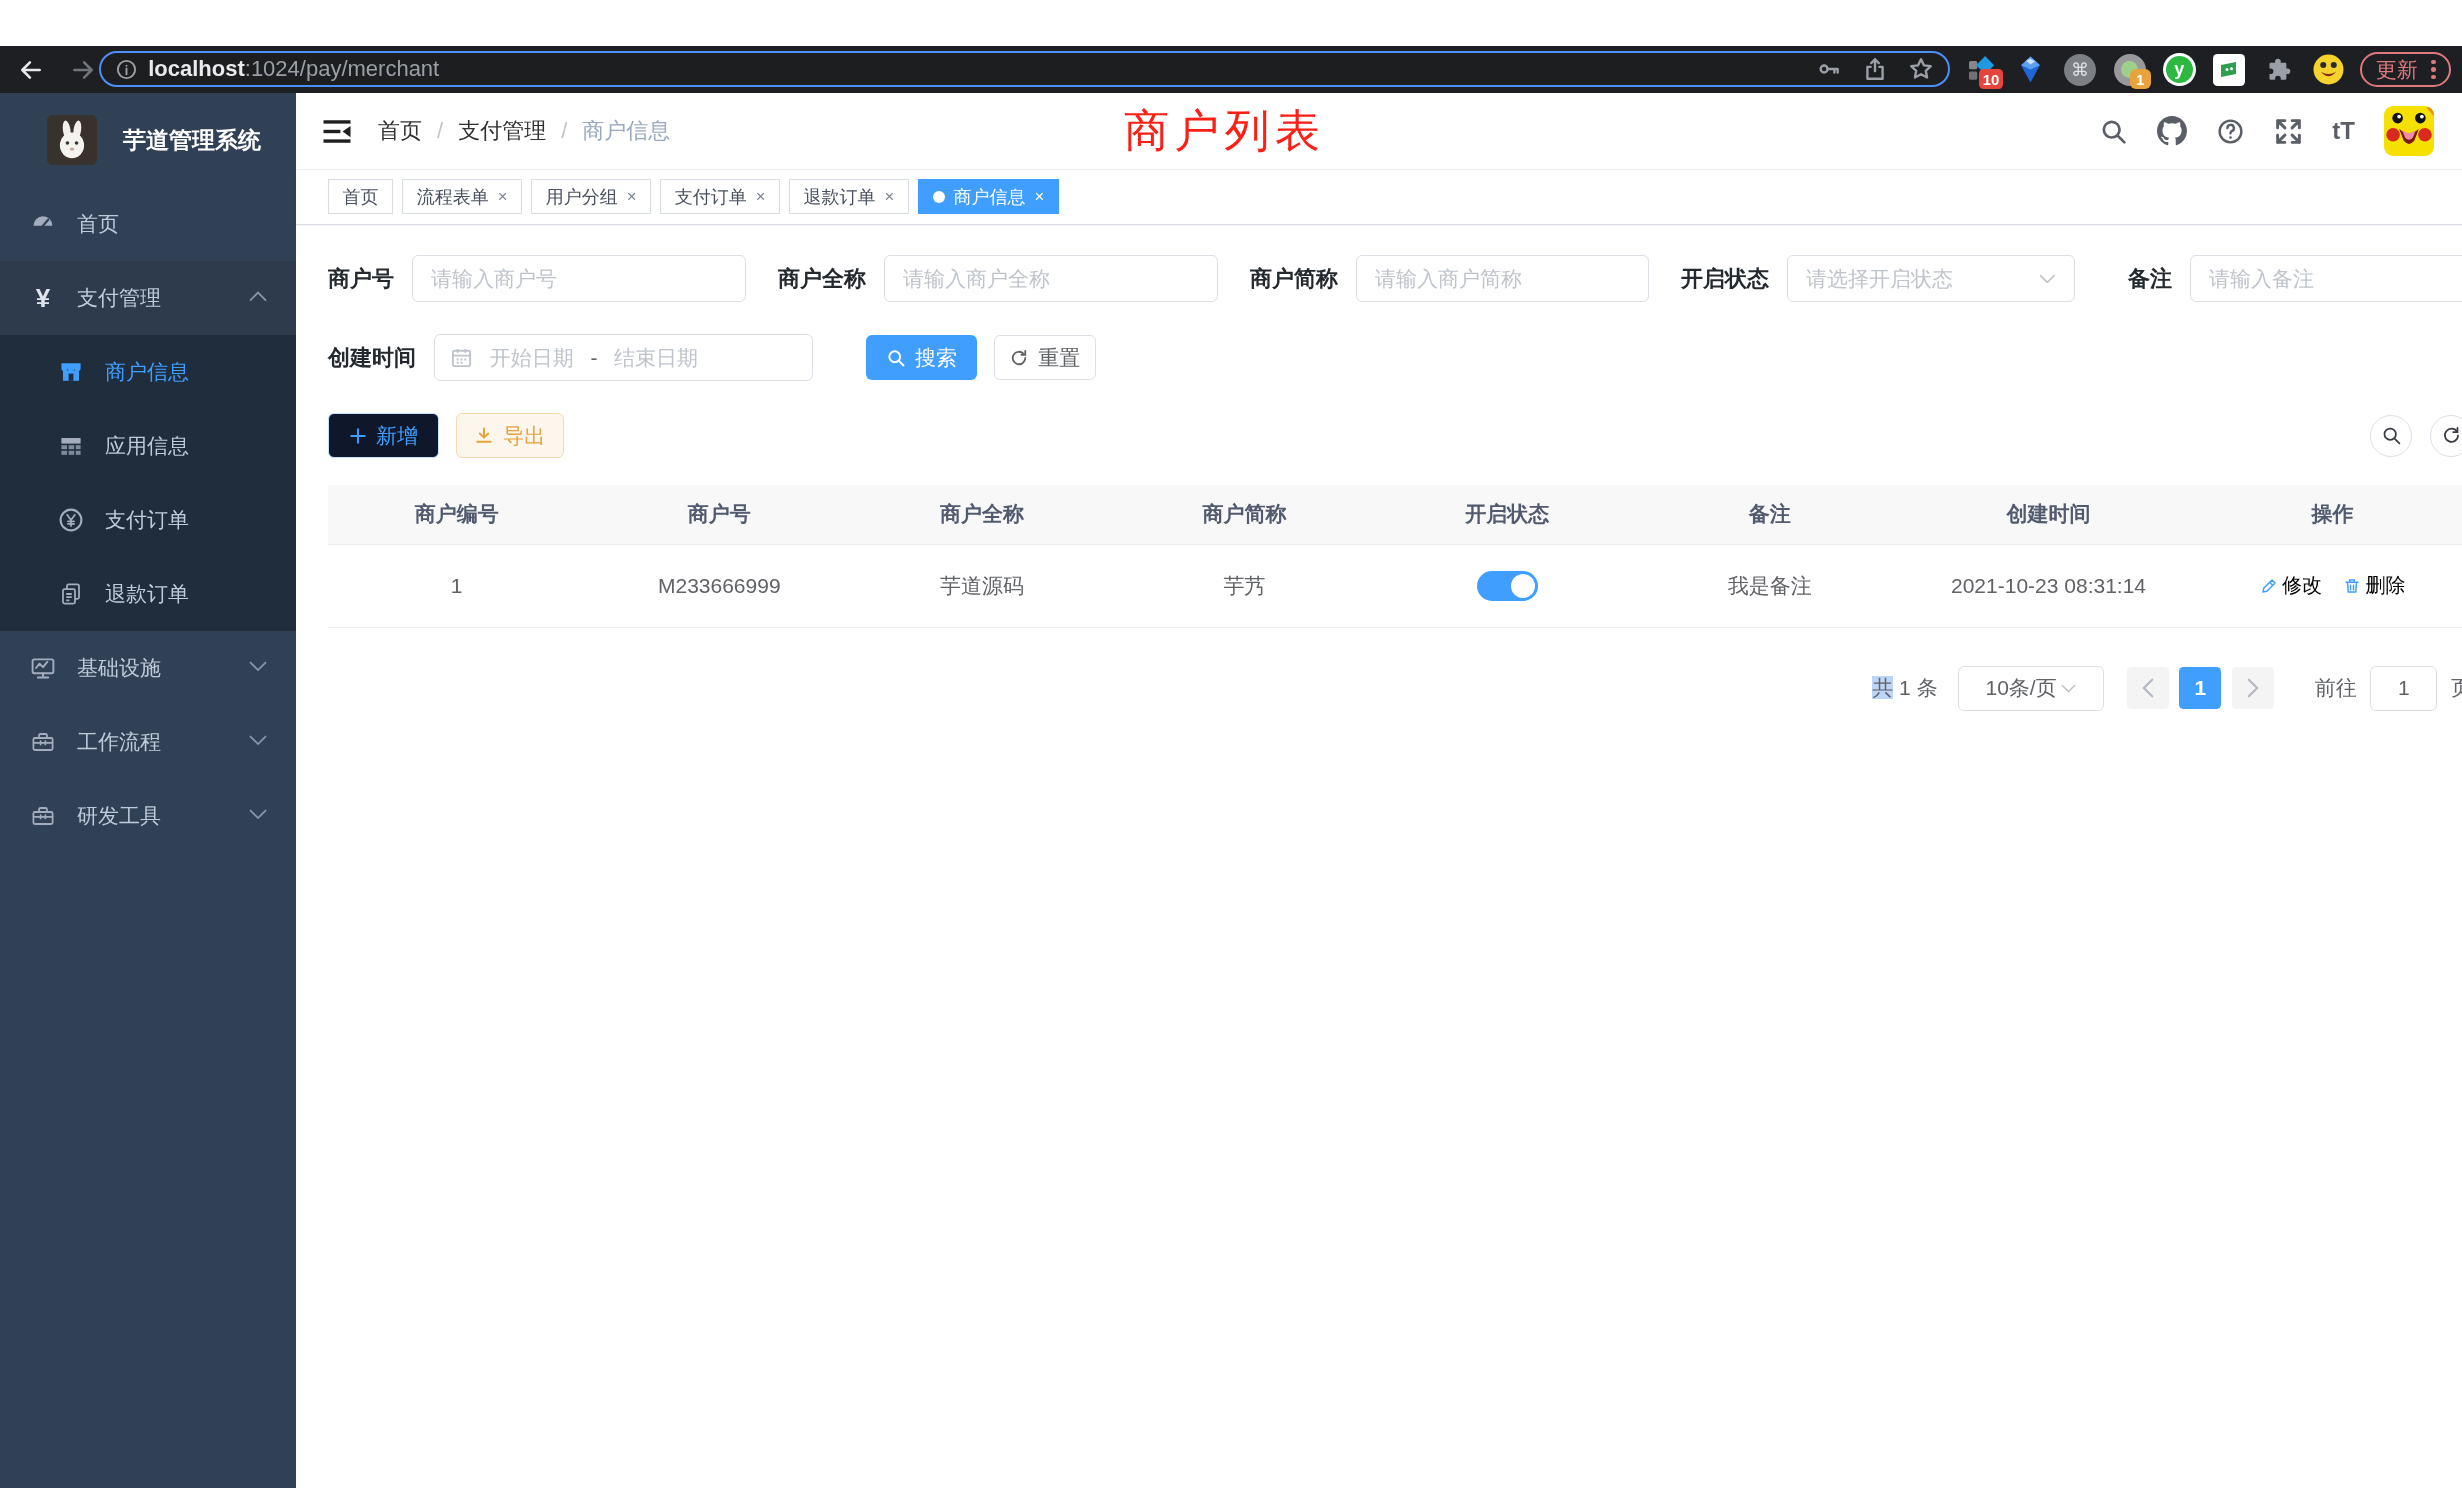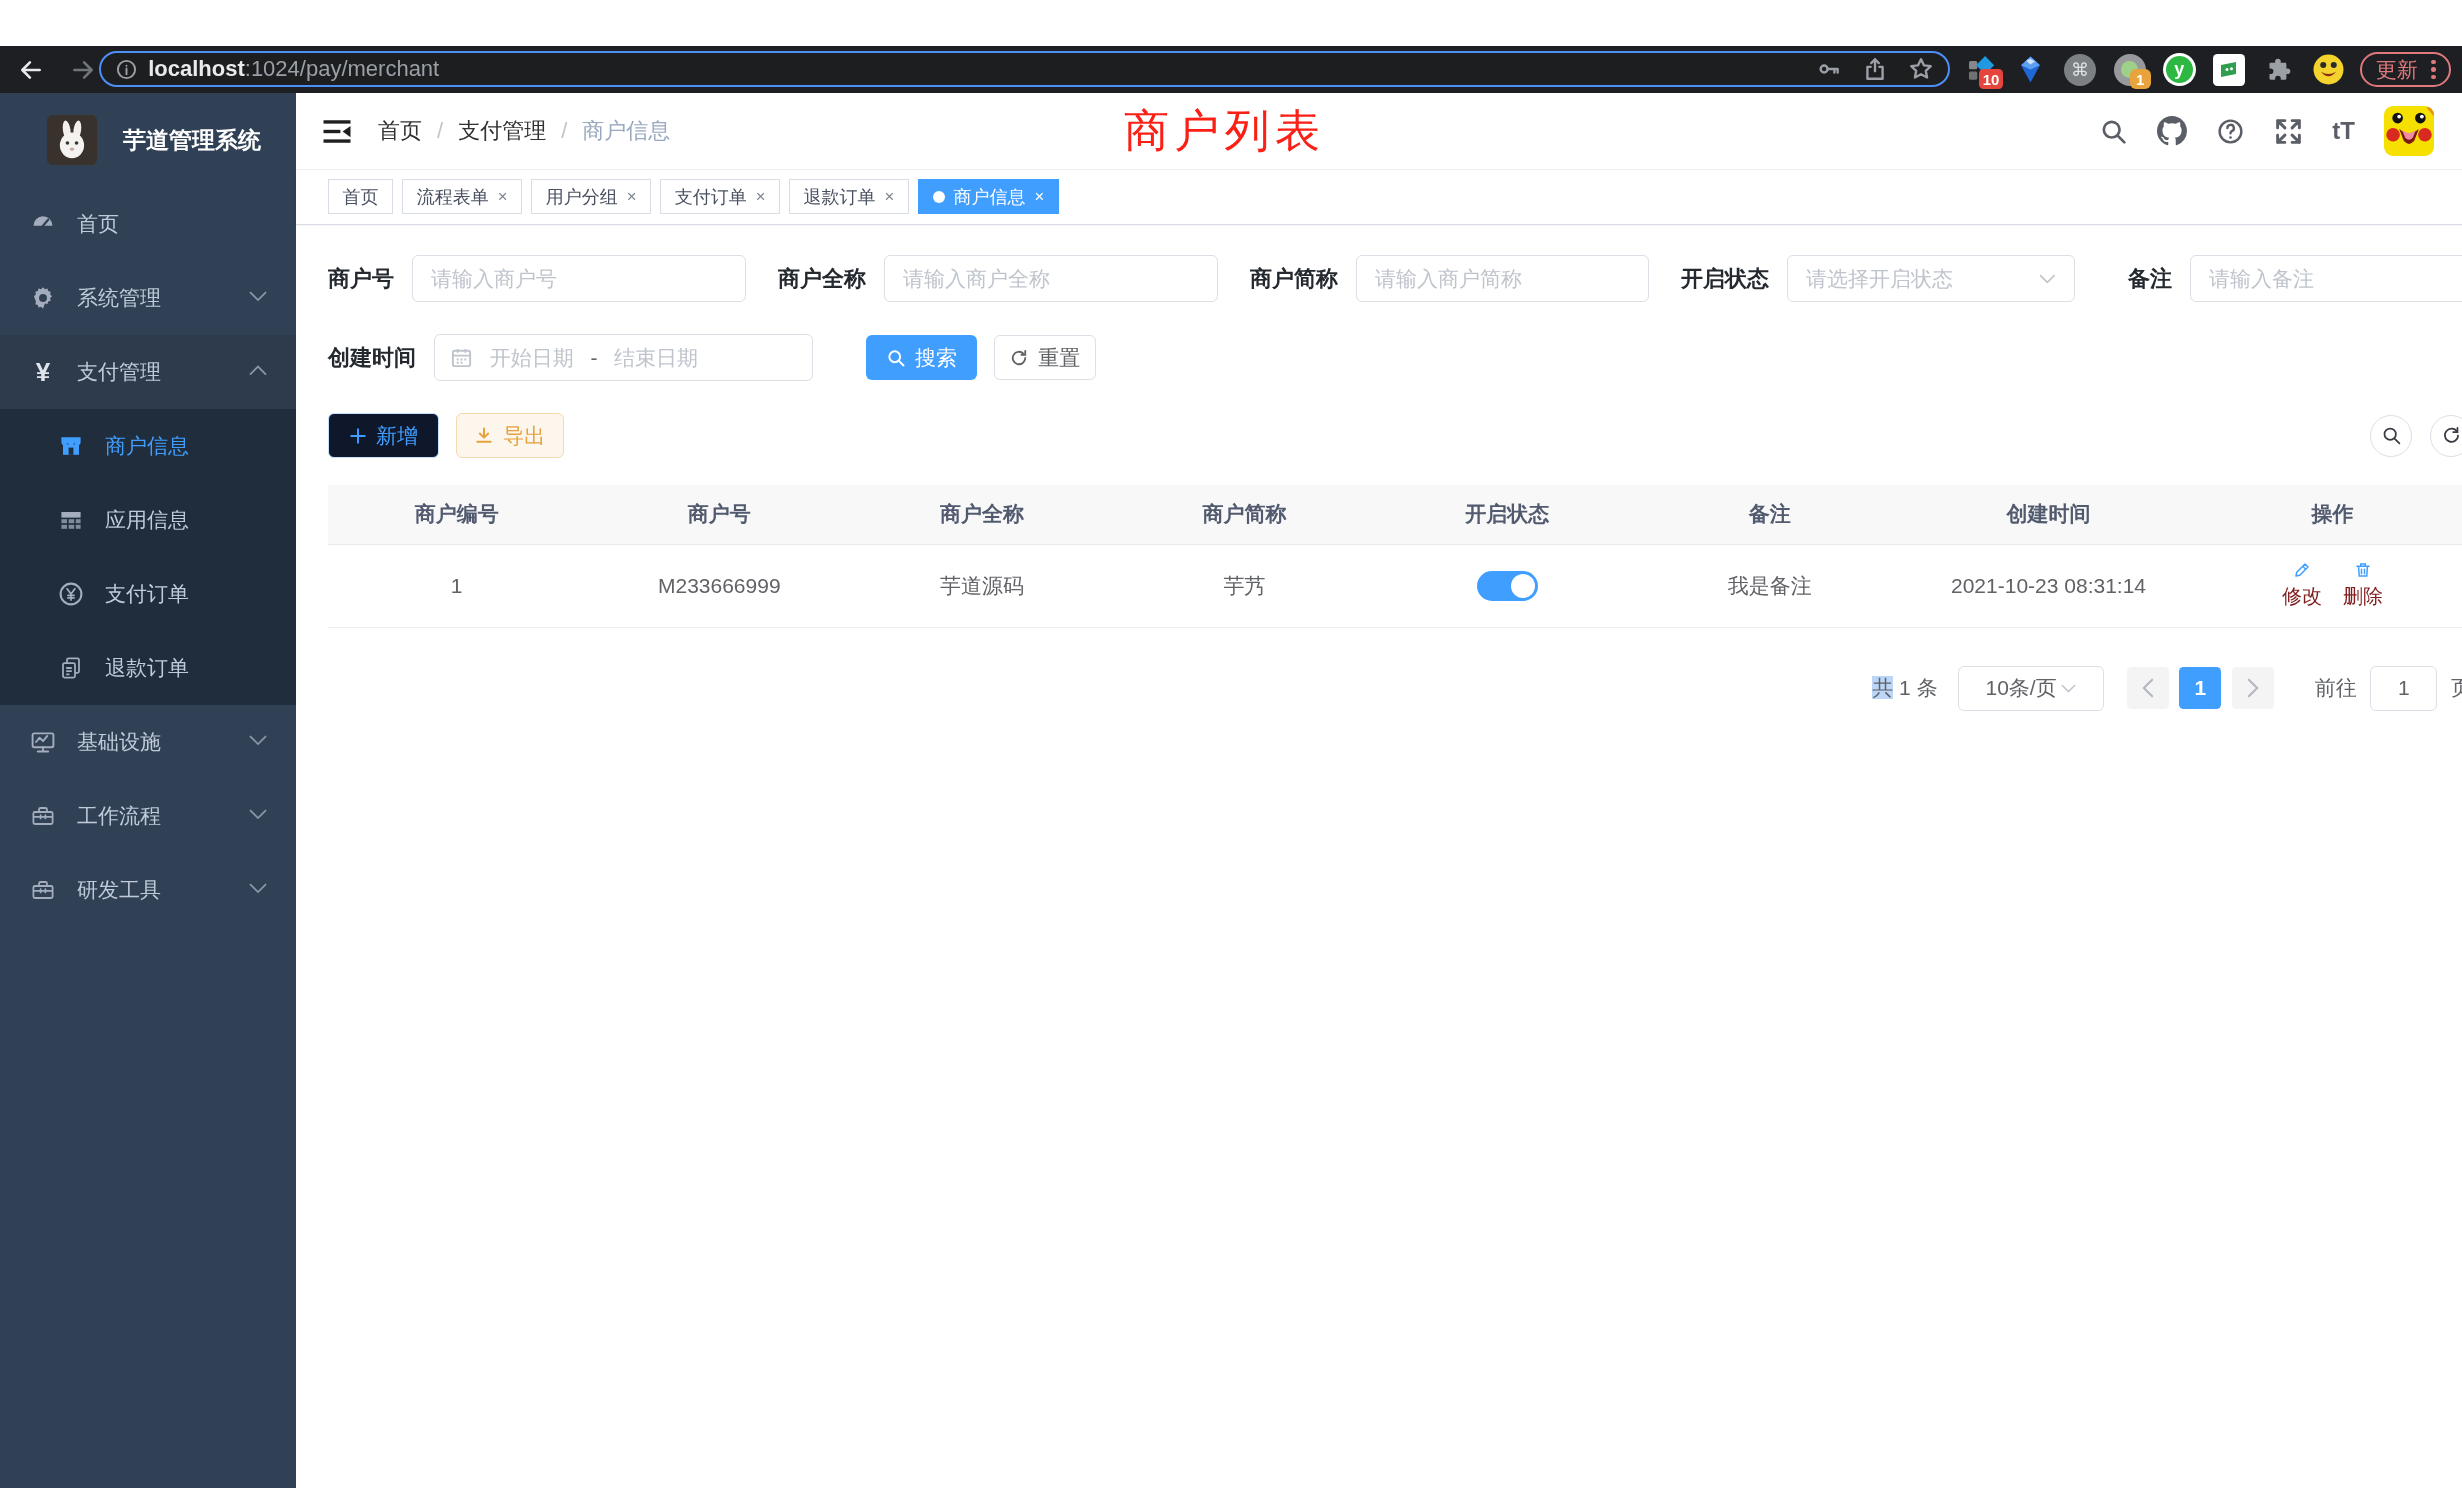--- a/index.html
+++ b/index.html
@@ -99,21 +99,21 @@
     display:flex; align-items:center; justify-content:center; cursor:pointer; }
 
   
   table.grid { width:100%; border-collapse:collapse; margin-top:27px; table-layout:fixed; }
   .grid th { background:#f8f8f9; height:59px; font-size:21px; color:#515a6e; font-weight:700;
     border-bottom:1.5px solid #e8eaec; }
   .grid td { height:83px; font-size:21px; color:#606266; text-align:center; border-bottom:0.8px solid #ebeef5; }
   .toggle { width:61px; height:30px; border-radius:15px; background:#409eff; position:relative;
     display:inline-block; cursor:pointer; vertical-align:middle; }
   .toggle .knob { position:absolute; right:3px; top:3px; width:24px; height:24px; border-radius:50%; background:#fff; }
-  .oplink { color:#7f1d1d; font-size:20px; display:inline-flex; align-items:center; gap:4.5px; cursor:pointer;flex-direction:column; }
+  .oplink { color:#000000; font-size:20px; display:inline-flex; align-items:center; gap:4.5px; cursor:pointer; }
   .ops { display:flex; justify-content:center; gap:21px; }
 
   
   .pager { display:flex; align-items:center; justify-content:flex-end; margin-top:38px; font-size:21px; color:#606266; }
   .sel-hl { background:#bcd6f8; }
   .psize { width:146px; height:45px; border:1.5px solid #dcdfe6; border-radius:6px; margin-left:20px;
     display:flex; align-items:center; justify-content:center; gap:4px; color:#606266; cursor:pointer; }
   .pbtn { width:42px; height:42px; border-radius:4.5px; background:#f4f4f5; display:flex; align-items:center;
     justify-content:center; cursor:pointer; }
   .pnum { width:42px; height:42px; border-radius:4.5px; background:#409eff; color:#fff; font-weight:700;
@@ -258,34 +258,20 @@
     <div class="mi">
       <span class="ic">
         <svg width="24" height="24" viewBox="0 0 28 28">
             <path d="M14 5a11 11 0 0 0-11 11h22A11 11 0 0 0 14 5z" fill="#a3adbd"></path>
             <path d="M14 16L20 9" stroke="#304156" stroke-width="2.6" stroke-linecap="round"></path>
           </svg>
       </span>
       <span class="lbl">首页</span>
     </div>
 
-    <div class="mi">
-      <span class="ic">
-        <svg width="24" height="24" viewBox="0 0 28 28" fill="#a3adbd">
-            <path d="M14 1.5l2.2 2.2 3-.8.8 3 3 .8-.8 3 2.3 2.3-2.3 2.3.8 3-3 .8-.8 3-3-.8L14 26.5l-2.2-2.2-3 .8-.8-3-3-.8.8-3L3.5 12l2.3-2.3-.8-3 3-.8.8-3 3 .8z"></path>
-            <circle cx="14" cy="14" r="4.6" fill="#304156"></circle>
-          </svg>
-      </span>
-      <span class="lbl">系统管理</span>
-      <span class="chev">
-        <svg width="18" height="10.6" viewBox="0 0 24 14" fill="none" stroke="#8a96a8" stroke-width="2.4" stroke-linecap="round">
-            <path d="M2 2l10 10L22 2"></path>
-          </svg>
-      </span>
-    </div>
 
     <div class="sub-wrap">
       <div class="mi title-row">
         <span class="ic" style="color:#dfe4ea;font-size:26px;font-weight:700;">¥</span>
         <span class="lbl">支付管理</span>
         <span class="chev">
           <svg width="18" height="10.6" viewBox="0 0 24 14" fill="none" stroke="#8a96a8" stroke-width="2.4" stroke-linecap="round">
               <path d="M2 12L12 2l10 10"></path>
             </svg>
         </span>

